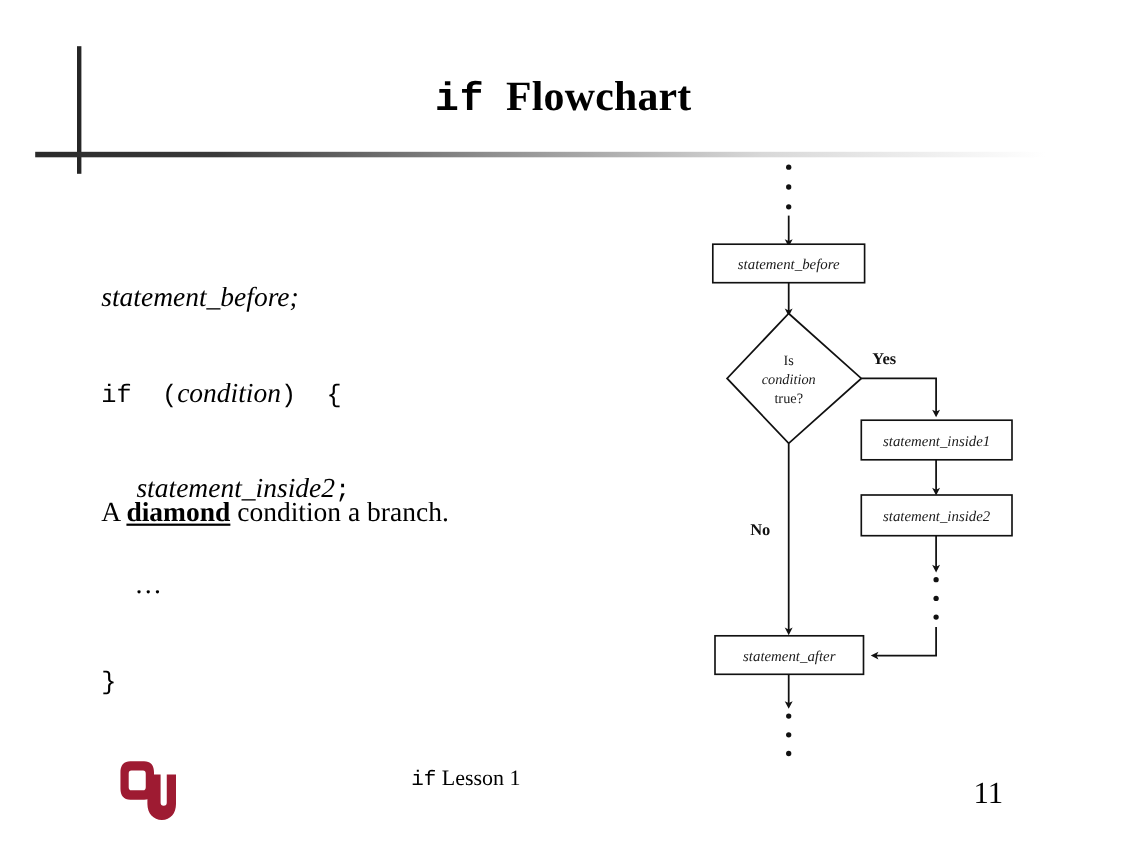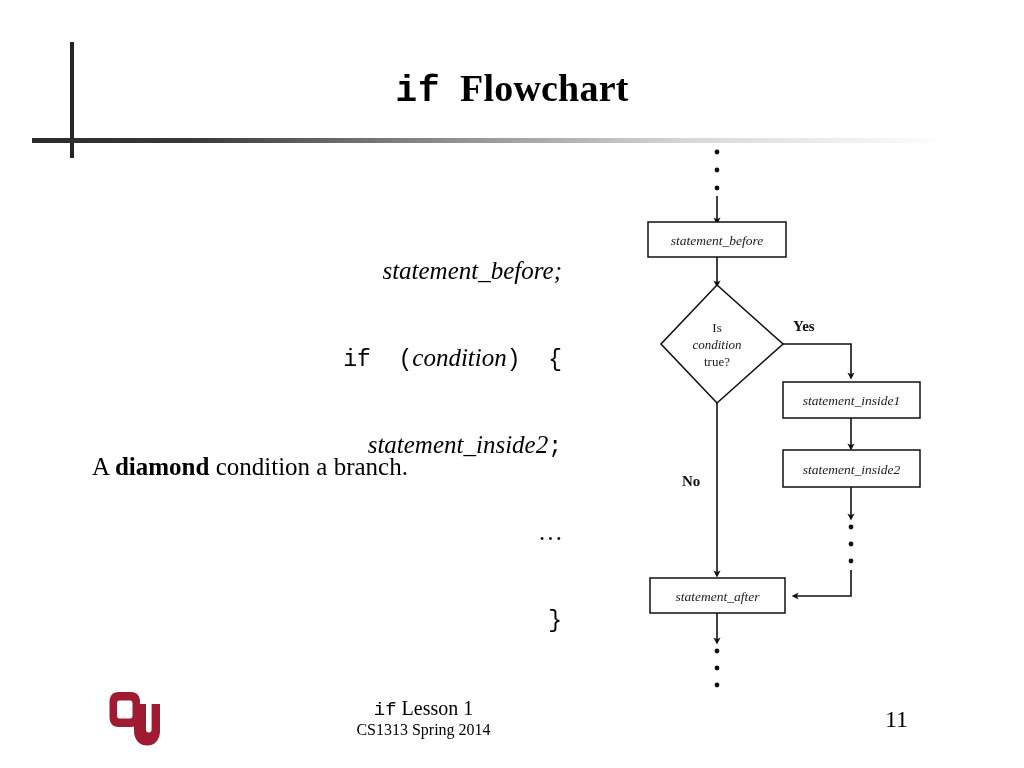--- a/index.html
+++ b/index.html
@@ -58,21 +58,21 @@
   
   #code-block {
     position: absolute;
     left: 92px;
     top: 198px;
     width: 470px;
     font-size: 25px;
     line-height: 29px;
     white-space: pre;
   }
-  #code-block .ln { display: block; height: 29px; text-align: right; }
+  #code-block .ln { display: block; height: 29px; }
   #code-block .ital {
     font-family: "Liberation Serif", serif;
     font-style: italic;
   }
   #code-block .mono {
     font-family: "Liberation Mono", monospace;
     font-style: normal;
     font-size: 23px;
   }
   #code-block .indent { display: inline-block; width: 32px; }
@@ -80,20 +80,21 @@
   
   #diamond-note {
     position: absolute;
     left: 92px;
     top: 452px;
     font-size: 25px;
     line-height: 30px;
   }
   #diamond-note b {
     font-weight: bold;
+    text-decoration: underline;
     margin-top: 43px;
   }
 
   
   #flowchart {
     position: absolute;
     left: 620px;
     top: 140px;
     width: 360px;
     height: 560px;
@@ -141,21 +142,21 @@
     font-family: "Liberation Mono", monospace;
     font-size: 19px;
   }
   #footer-line-2 {
     font-size: 16px;
   }
   #page-number {
     position: absolute;
     left: 885px;
     top: 706px;
-    font-size: 24px;
+    font-size: 28px;
   }
 </style>
 </head>
 <body>
 
 <div id="slide-header-rule-vertical"></div>
 <div id="slide-header-rule-horizontal"></div>
 
 <div id="slide-title">
   <span class="mono">if</span><span>&nbsp;&nbsp;</span><span class="serif">Flowchart</span>
@@ -248,16 +249,15 @@
   <svg width="56" height="58" viewBox="0 0 56 58" xmlns="http://www.w3.org/2000/svg">
     <g fill="#9E1B32">
       <path d="M14.5,2 L27,2 C33,2 36,6 36,12 L36,27 C36,33 33,37 27,37 L14.5,37 C8.5,37 5.5,33 5.5,27 L5.5,12 C5.5,6 8.5,2 14.5,2 Z M15.5,10.5 C13.8,10.5 13,11.6 13,13.4 L13,25.6 C13,27.4 13.8,28.5 15.5,28.5 L26,28.5 C27.7,28.5 28.5,27.4 28.5,25.6 L28.5,13.4 C28.5,11.6 27.7,10.5 26,10.5 Z"></path>
       <path d="M30,14 L42,14 L42,39.5 C42,41.4 42.9,42.5 44.8,42.5 C46.7,42.5 47.6,41.4 47.6,39.5 L47.6,14 L56,14 L56,41 C56,49.5 51,55.5 43.2,55.5 C35.4,55.5 30,49.5 30,41 Z"></path>
     </g>
   </svg>
 </div>
 
 <div id="slide-footer">
   <div id="footer-line-1"><span class="mono">if</span><span> Lesson 1</span></div>
-  <div id="footer-line-2">CS1313 Spring 2014</div>
 </div>
 
 <div id="page-number">11</div>
 
 </body></html>

